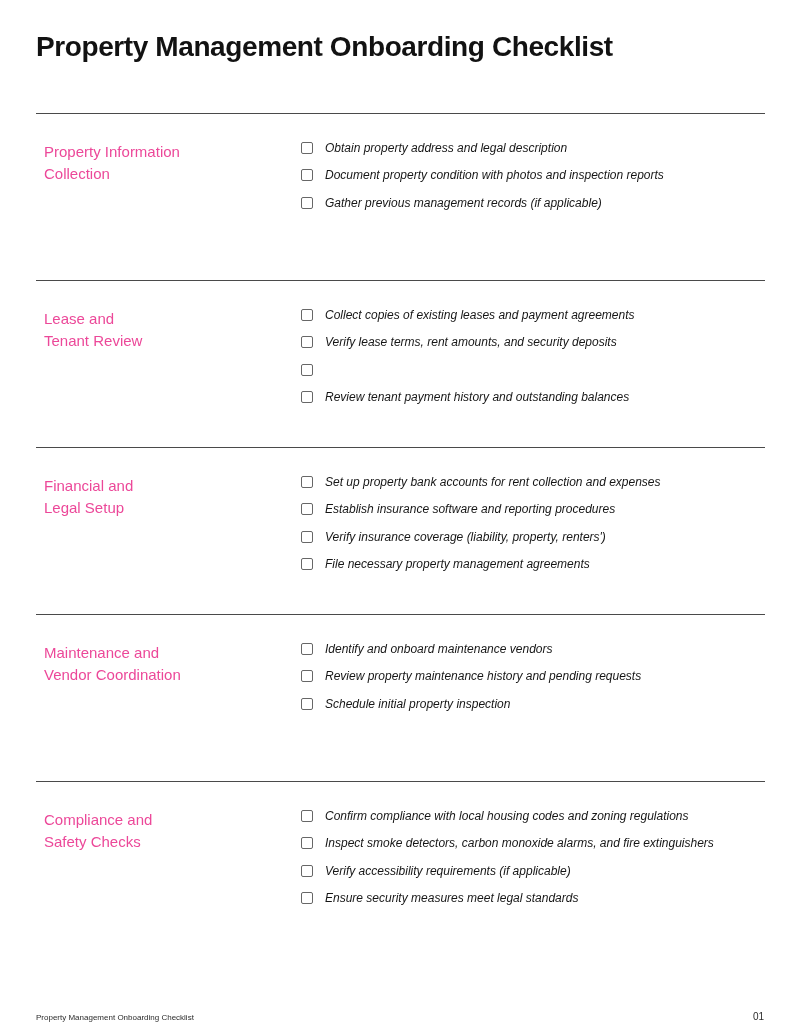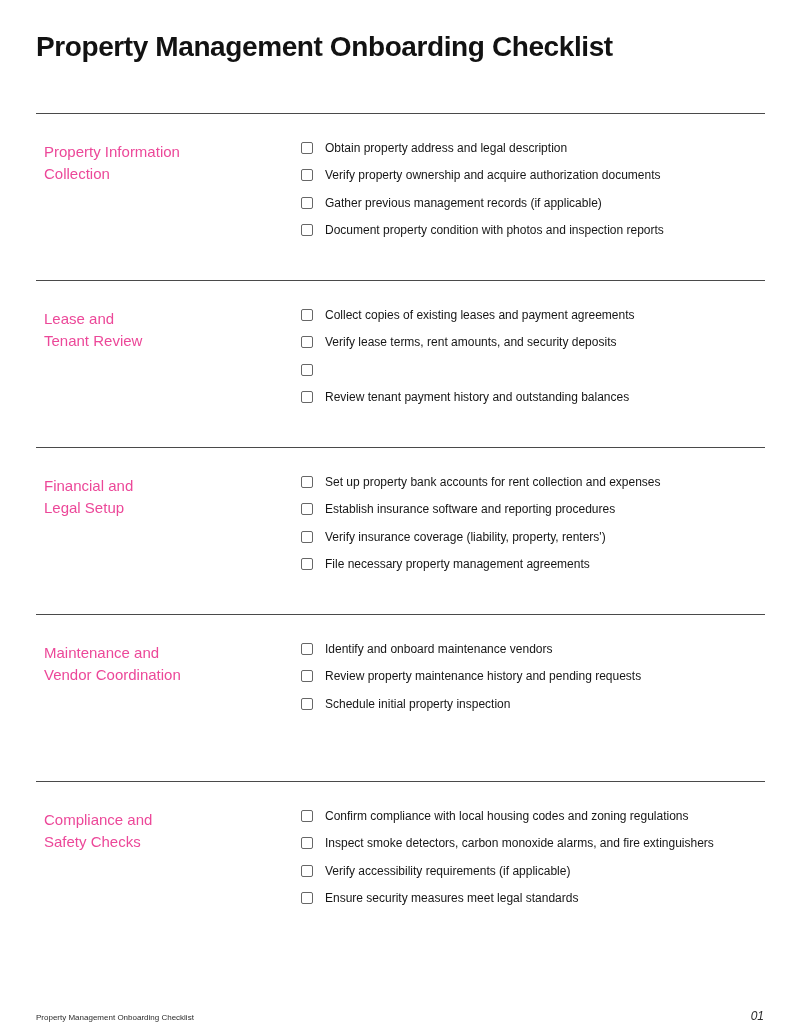--- a/index.html
+++ b/index.html
@@ -58,20 +58,21 @@
     white-space: pre-line;
   }
   .section-items {
     flex: 1 1 auto;
     padding-top: 2px;
   }
   .check-row {
     display: flex;
     align-items: center;
     height: 27.5px;
+    font-style: italic;
   }
   .checkbox {
     flex: 0 0 auto;
     width: 12px;
     height: 12px;
     border: 1px solid #676767;
     border-radius: 2px;
     background: #ffffff;
     margin-right: 12px;
   }
@@ -87,23 +88,22 @@
     right: 36px;
     top: 1011px;
     display: flex;
     justify-content: space-between;
     align-items: baseline;
     font-size: 8px;
     line-height: 11px;
     color: #2b2b2b;
   }
   .footer-page {
-    font-size: 12px;
+    font-size: 10px;
     color: #2b2b2b;
-    font-style: italic;
   }
 </style>
 </head>
 <body>
 
 <div class="page">
 
   <h1 class="doc-title">Property Management Onboarding Checklist</h1>
 
   <div class="sections">
@@ -111,29 +111,25 @@
     <div class="section">
       <h2 class="section-heading">Property Information
 Collection</h2>
       <div class="section-items">
         <div class="check-row">
           <span class="checkbox"></span>
           <span class="check-label">Obtain property address and legal description</span>
         </div>
         <div class="check-row">
           <span class="checkbox"></span>
-          <span class="check-label">Verify property ownership and acquire authorization documents</span>
+          <span class="check-label">Document property condition with photos and inspection reports</span>
         </div>
         <div class="check-row">
           <span class="checkbox"></span>
           <span class="check-label">Gather previous management records (if applicable)</span>
-        </div>
-        <div class="check-row">
-          <span class="checkbox"></span>
-          <span class="check-label">Document property condition with photos and inspection reports</span>
         </div>
       </div>
     </div>
 
     <div class="section">
       <h2 class="section-heading">Lease and
 Tenant Review</h2>
       <div class="section-items">
         <div class="check-row">
           <span class="checkbox"></span>

